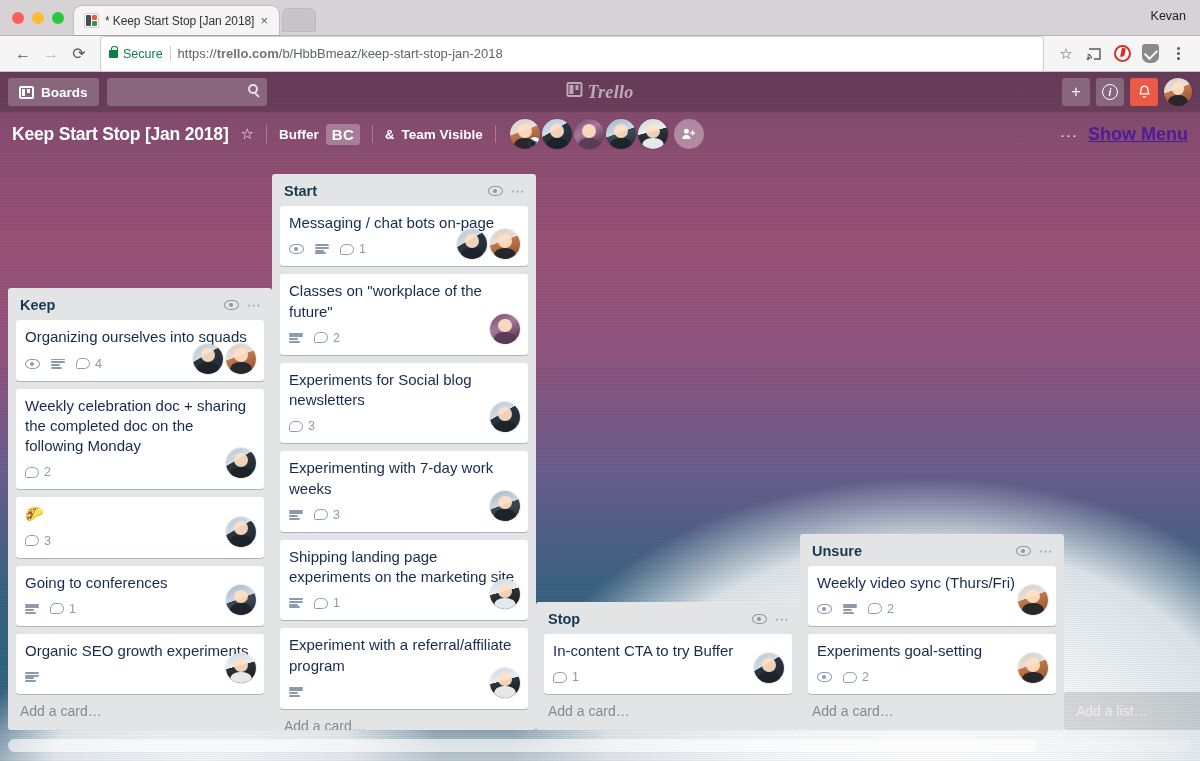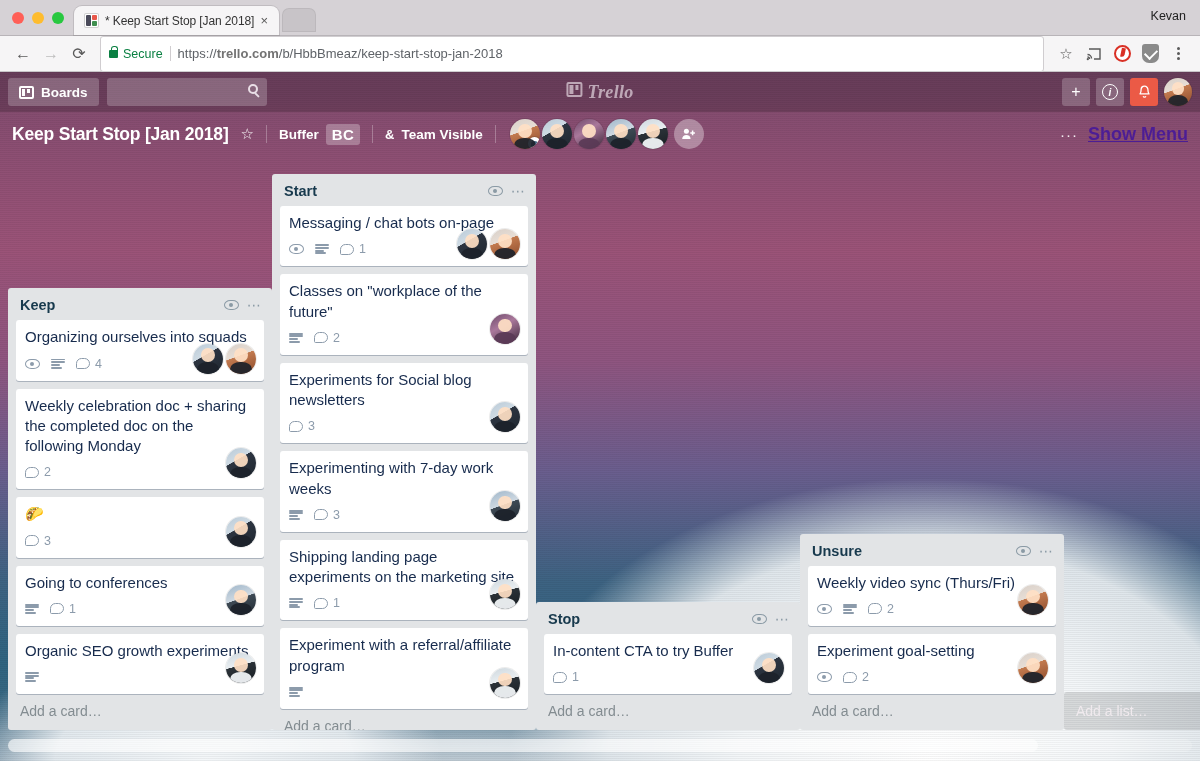--- a/index.html
+++ b/index.html
@@ -641,21 +641,21 @@
                 <span class="bubble"></span>
                 <span>2</span>
               </span>
             </div>
             <span class="card-av">
               <span class="av av30c face a-kev"></span>
             </span>
           </div>
 
           <div class="card">
-            <div class="card-title">Experiment goal-setting</div>
+            <div class="card-title">Experiments goal-setting</div>
             <div class="badges">
               <span class="b-eye"></span>
               <span class="b-comment">
                 <span class="bubble"></span>
                 <span>2</span>
               </span>
             </div>
             <span class="card-av">
               <span class="av av30c face a-kev"></span>
             </span>

